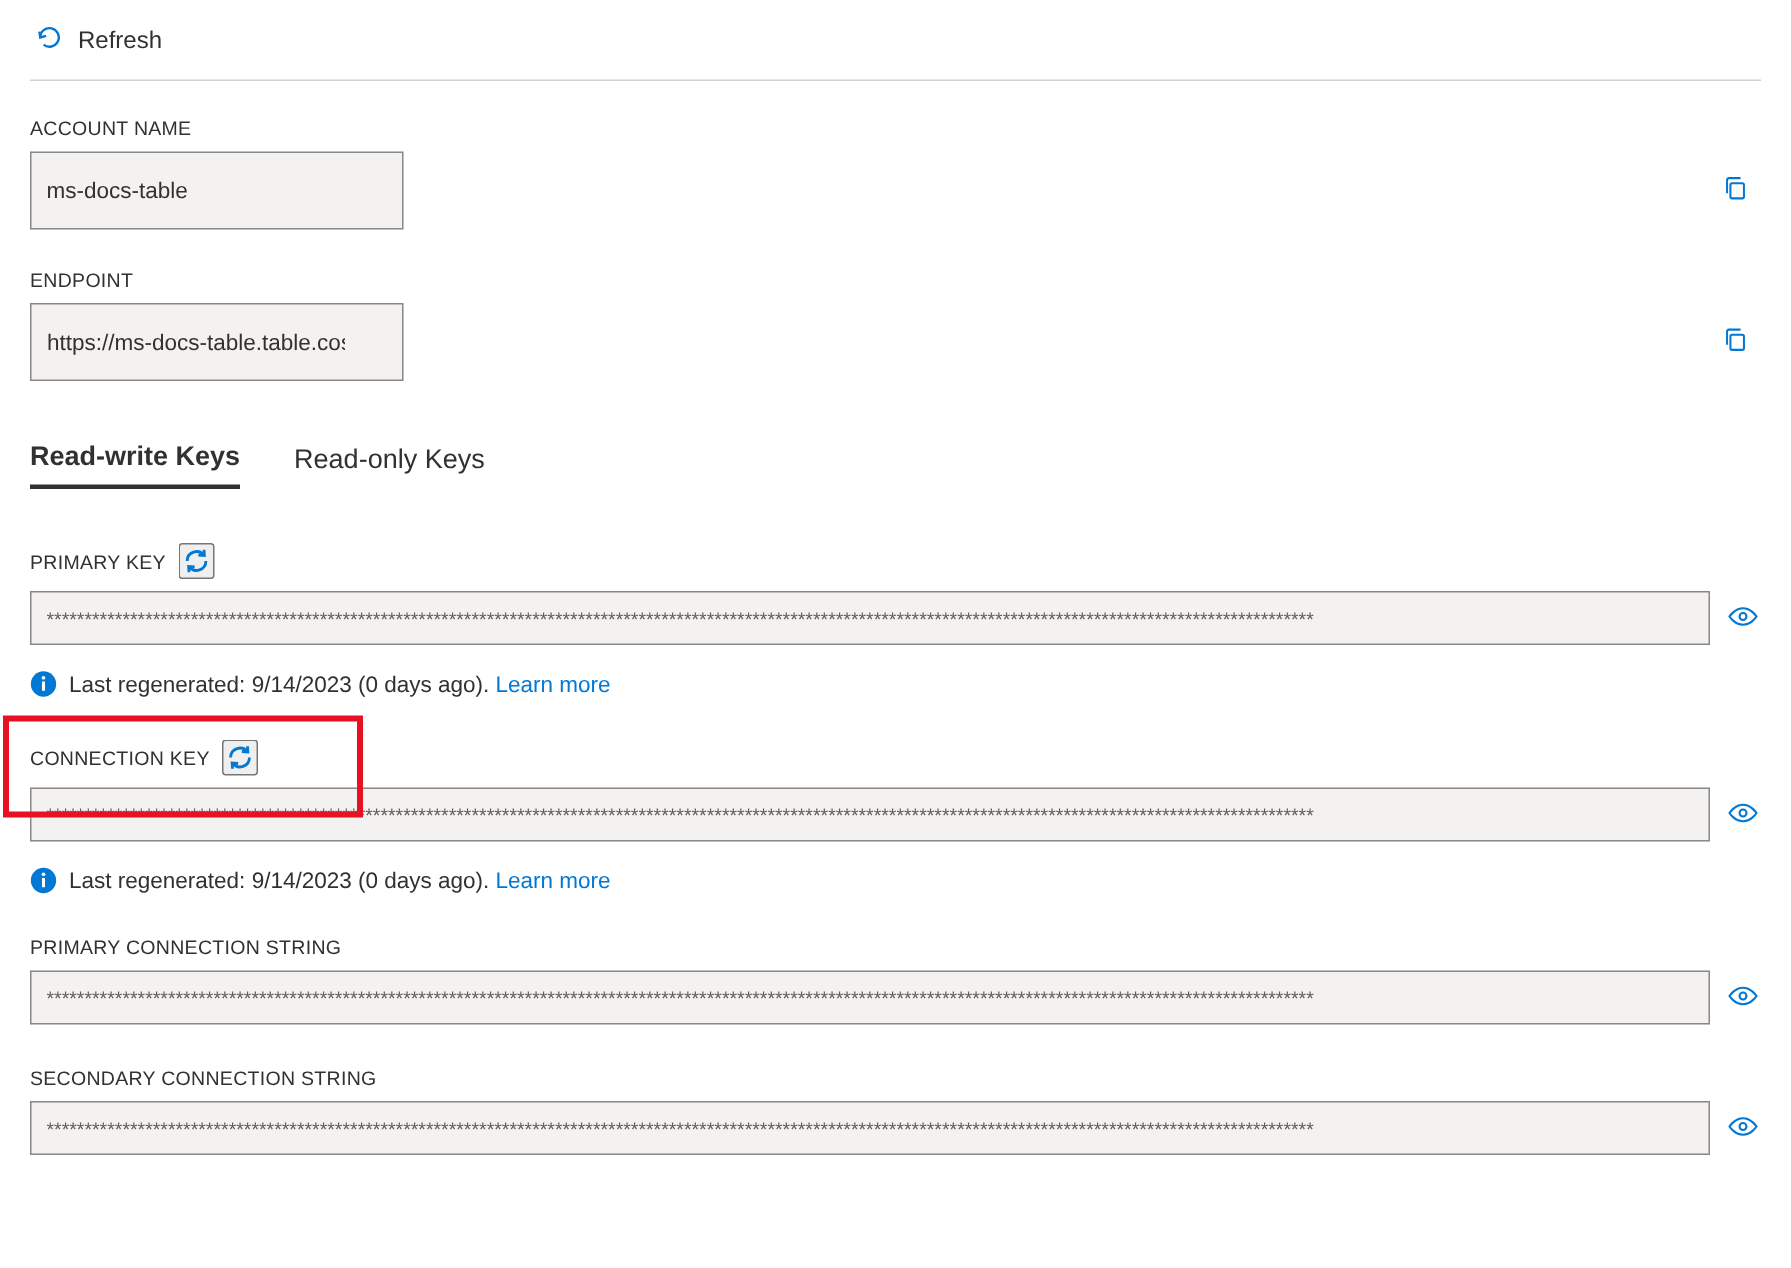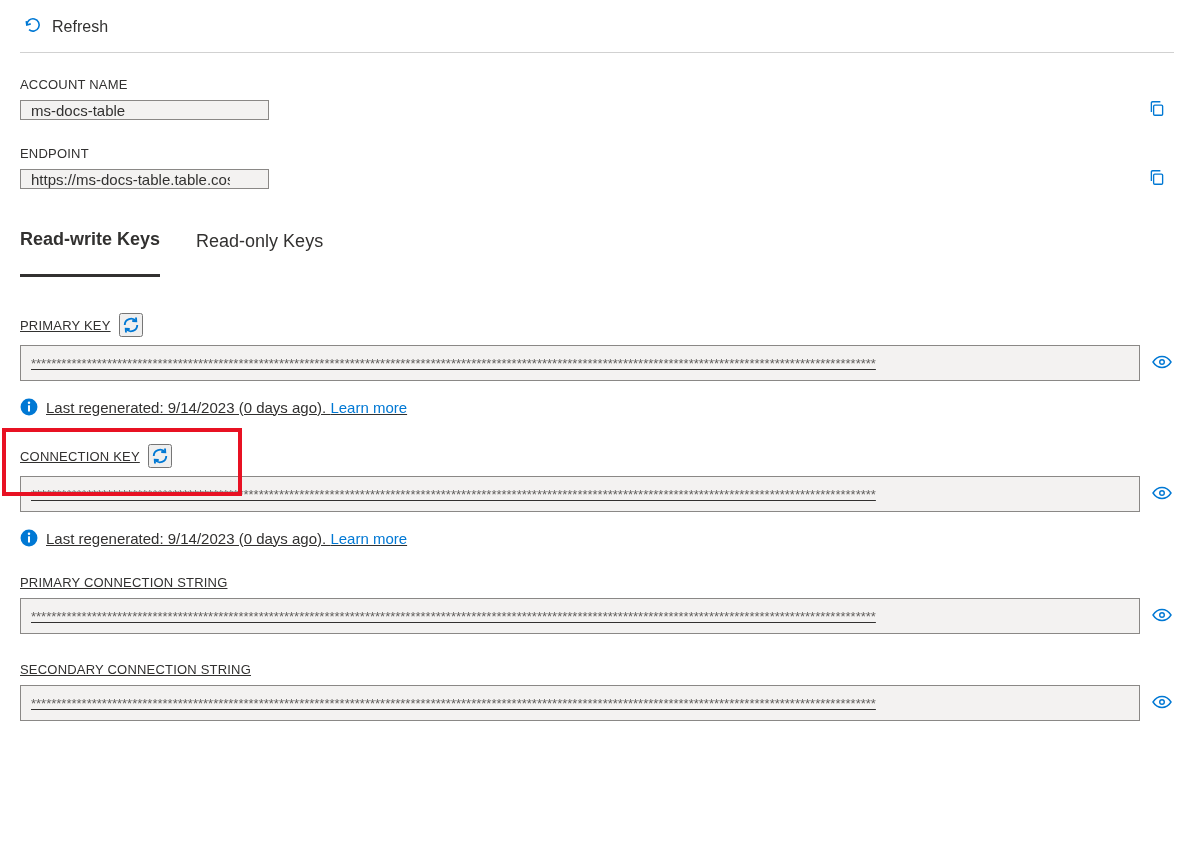--- a/index.html
+++ b/index.html
@@ -40,21 +40,21 @@
       align-items: center;
       gap: 8px;
     }
     .field-row {
       display: flex;
       align-items: center;
       gap: 10px;
     }
     .field-input {
       flex: 1;
-      height: 20px;
+      height: 52px;
       border: 1px solid #8a8886;
       background: #f3f2f1;
       padding: 0 38px 0 10px;
       font-size: 15px;
       color: #323130;
       position: relative;
     }
     .field-wrap { position: relative; flex: 1; }
     .copy-btn {
       position: absolute;
@@ -94,31 +94,31 @@
     .eye-btn svg { width: 20px; height: 20px; }
     .tabs {
       display: flex;
       gap: 36px;
       margin-top: 40px;
       margin-bottom: 36px;
       border-bottom: none;
     }
     .tab {
       font-size: 18px;
-      padding-bottom: 24px;
+      padding-bottom: 8px;
       cursor: pointer;
       color: #323130;
       background: none;
       border: none;
     }
     .tab.active {
       font-weight: 600;
       border-bottom: 3px solid #323130;
     }
-    .key-section { margin-bottom: 28px; text-decoration: underline; }
+    .key-section { margin-bottom: 28px; }
     .regen-icon { display: inline-flex; align-items: center; }
     .regen-icon svg { width: 20px; height: 20px; }
     .info-line {
       display: flex;
       align-items: center;
       gap: 8px;
       margin-top: 17px;
       font-size: 15px;
       color: #323130;
     }

